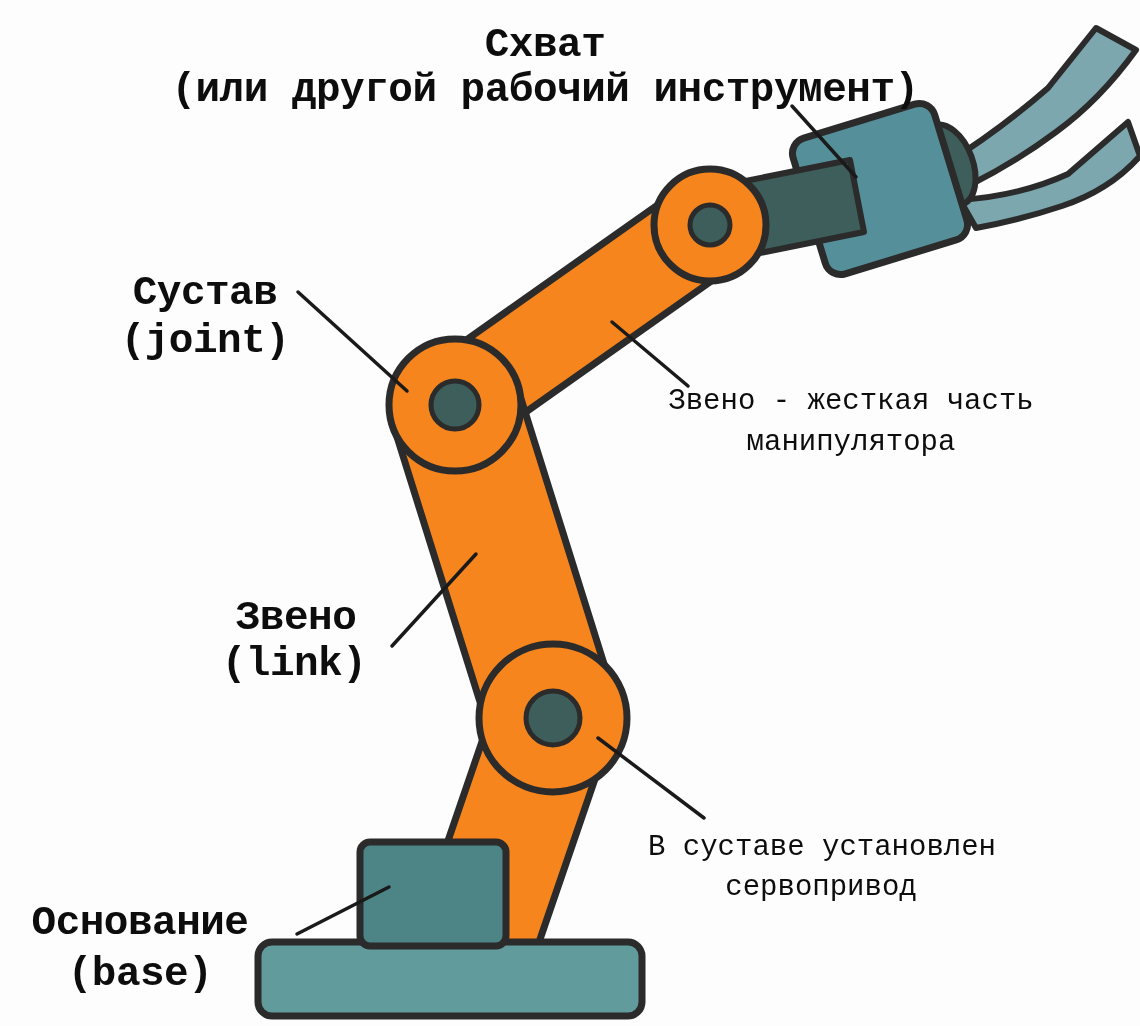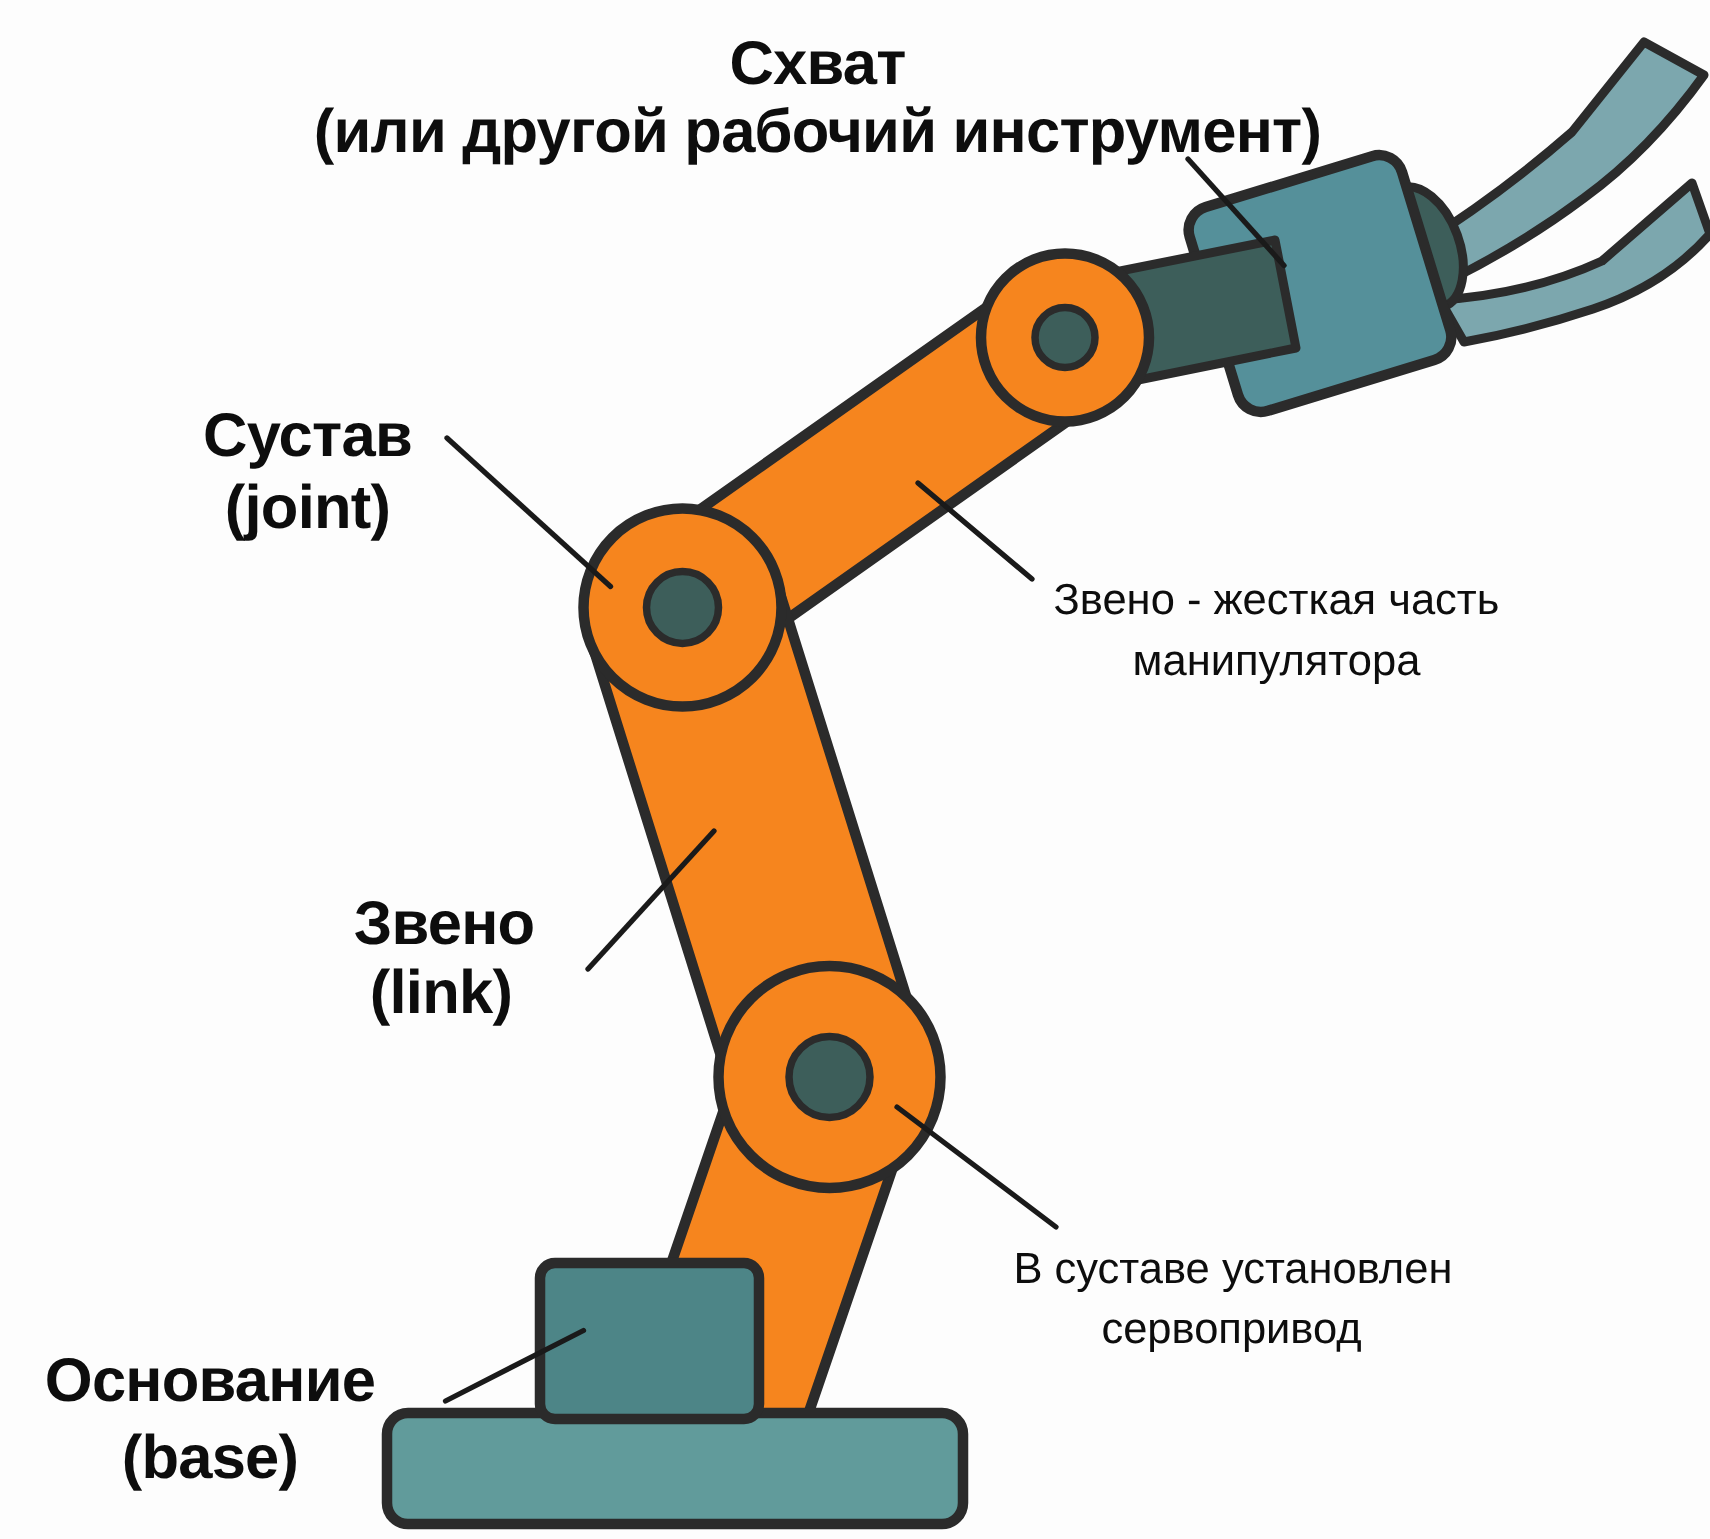--- a/index.html
+++ b/index.html
@@ -2,21 +2,21 @@
 <html style="--orange: #F6851E; --teal-base: #619B9B; --teal-box: #4D8587; --teal-gripper: #55909A; --teal-claw: #7CA7AE; --teal-dark: #3D5E5A; --outline: #2B2B2B; --line: #1A1A1A; --text: #0D0D0D; --background: #FDFDFD;"><head>
 <meta charset="utf-8">
 <style>
   html,body{margin:0;padding:0;}
   body{
     width:1140px;height:1026px;
     background:var(--background,#fdfdfd);
     font-family:"Liberation Sans",sans-serif;
     overflow:hidden;
   }
-  .stage{position:relative;width:1096px;height:1026px;}
+  .stage{position:relative;width:1096px;height:1026px;font-family:Liberation Mono, monospace;}
   svg{display:block;}
 
   
   .orange{fill:var(--orange);stroke:var(--outline);stroke-width:7;stroke-linejoin:round;}
   .teal-base{fill:var(--teal-base);stroke:var(--outline);stroke-width:7;stroke-linejoin:round;}
   .teal-box{fill:var(--teal-box);stroke:var(--outline);stroke-width:7;stroke-linejoin:round;}
   .teal-gripper{fill:var(--teal-gripper);stroke:var(--outline);stroke-width:7;stroke-linejoin:round;}
   .teal-claw{fill:var(--teal-claw);stroke:var(--outline);stroke-width:6;stroke-linejoin:round;}
   .teal-dark{fill:var(--teal-dark);stroke:var(--outline);stroke-width:6;stroke-linejoin:round;}
   .joint-inner{fill:var(--teal-dark);stroke:var(--outline);stroke-width:5;}

